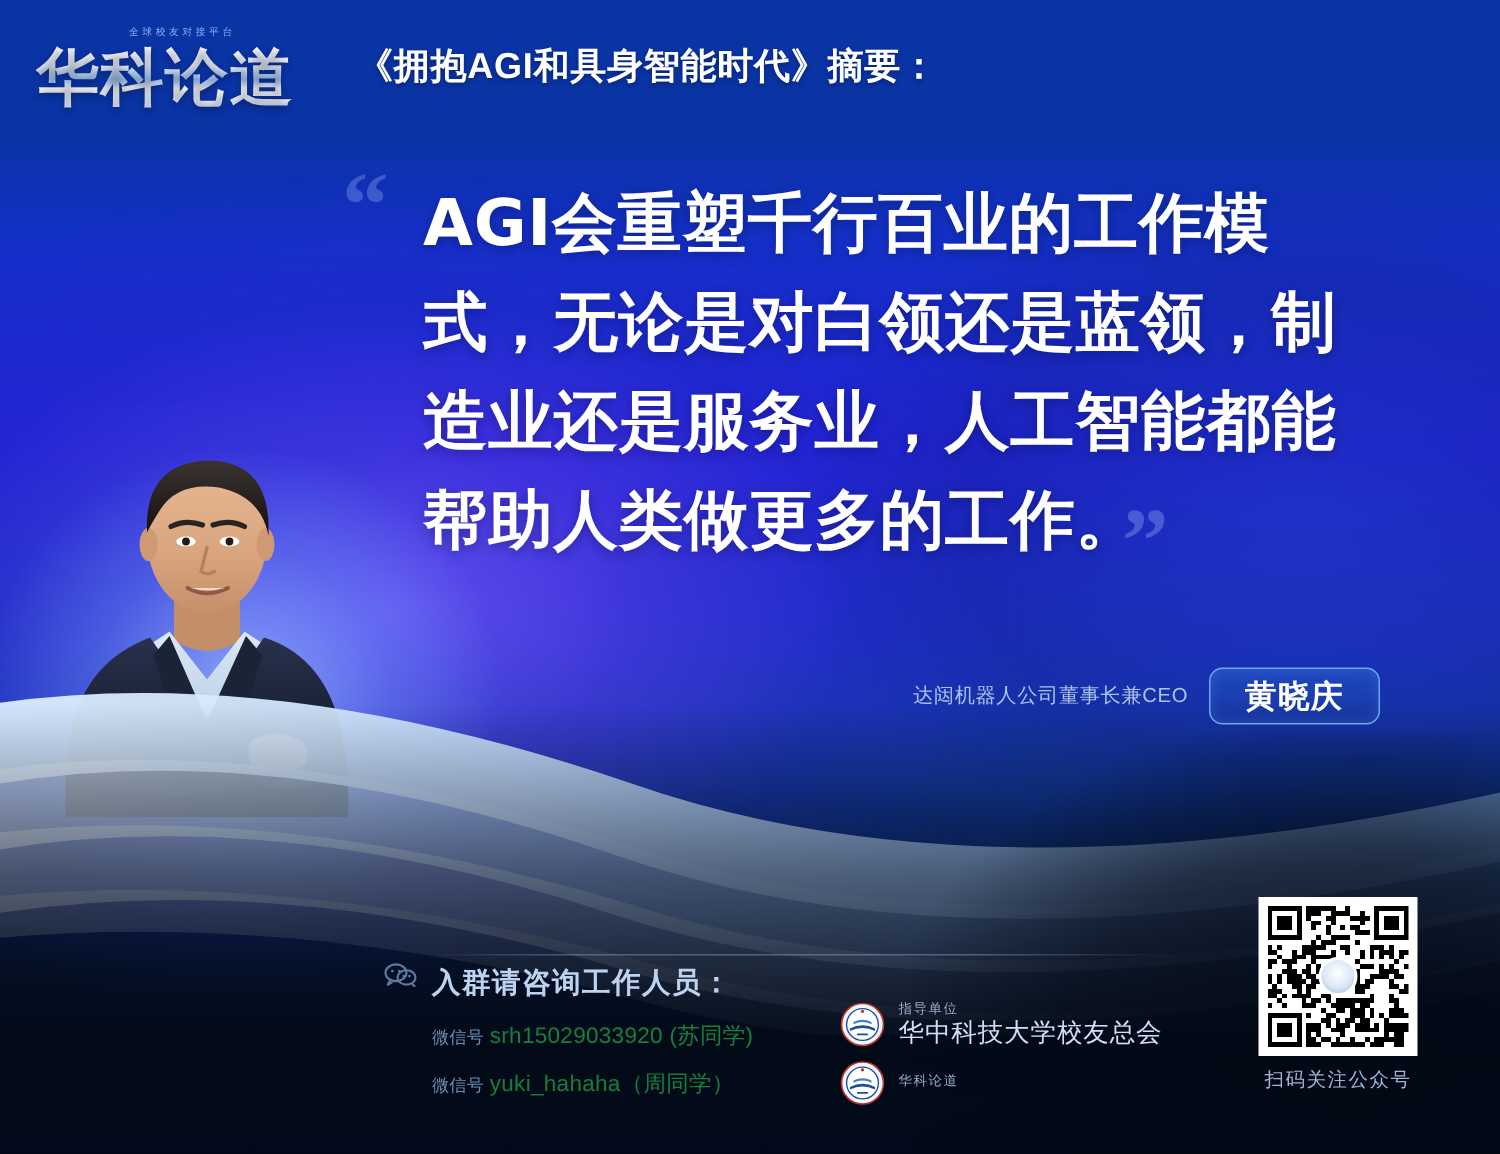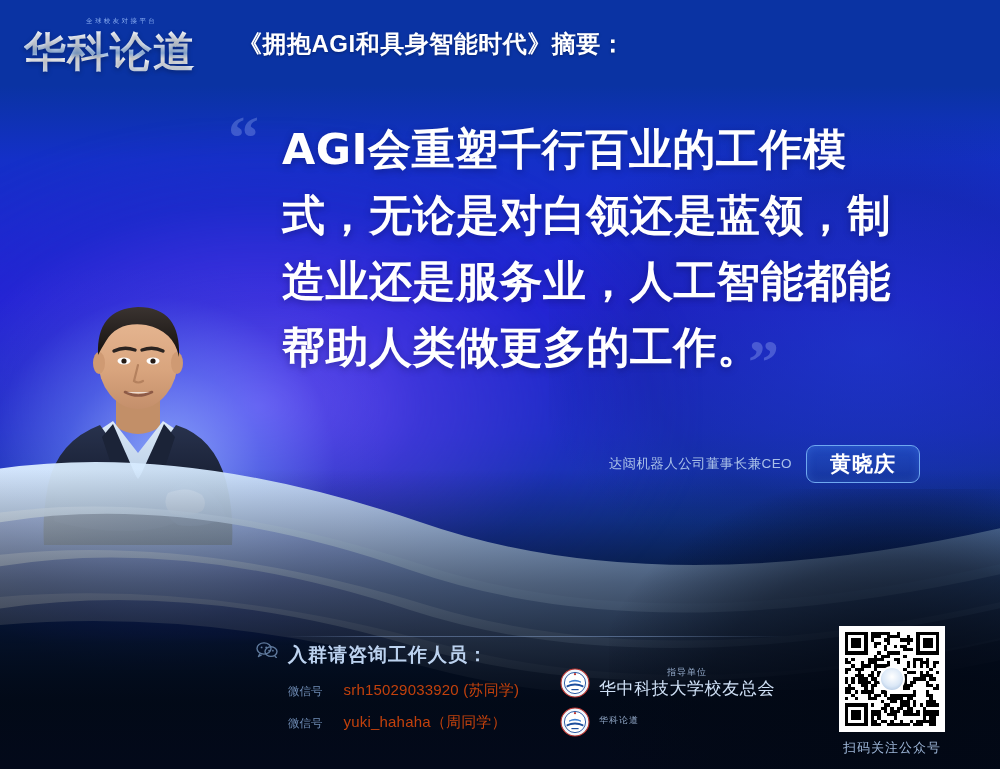--- a/index.html
+++ b/index.html
@@ -115,34 +115,34 @@
   .divider{
     position:absolute;left:285px;top:636px;width:500px;height:1px;
     background:linear-gradient(90deg,rgba(150,180,230,0) 0%,rgba(150,180,230,.38) 18%,rgba(150,180,230,.42) 72%,rgba(150,180,230,0) 100%);
   }
   .contact{position:absolute;left:256px;top:642px;width:330px;}
   .contact-head{display:flex;gap:10px;}
   .wechat-icon{width:22px;height:16px;flex:none;opacity:.75;}
   .contact-title{
     color:#bcd2ef;font-size:19px;font-weight:bold;letter-spacing:1px;white-space:nowrap;
   }
-  .contact-row{display:flex;align-items:baseline;gap:21px;margin-top:13px;padding-left:32px;}
+  .contact-row{display:flex;align-items:baseline;gap:4px;margin-top:13px;padding-left:32px;}
   .contact-label{color:#6f8cb5;font-size:11.5px;white-space:nowrap;}
-  .contact-value{color:#c2410c;font-size:15px;white-space:nowrap;letter-spacing:.2px;}
+  .contact-value{color:#15803d;font-size:15px;white-space:nowrap;letter-spacing:.2px;}
 
   
   .orgs{position:absolute;left:560px;top:668px;}
-  .org-row{display:flex;align-items:center;gap:9px;margin-bottom:9px;text-align:center;}
+  .org-row{display:flex;align-items:center;gap:9px;margin-bottom:9px;}
   .org-emblem{width:30px;height:30px;flex:none;}
   .org-text{display:flex;flex-direction:column;line-height:1.05;}
   .org-kicker{color:#93a9c8;font-size:9px;letter-spacing:1px;white-space:nowrap;margin-bottom:2px;}
   .org-name{color:#cfe0f6;font-size:17px;font-weight:normal;letter-spacing:.6px;white-space:nowrap;}
 
   
-  .qr-block{position:absolute;left:833px;top:598px;width:118px;text-align:center;margin-top:28px;}
+  .qr-block{position:absolute;left:833px;top:598px;width:118px;text-align:center;}
   .qr-box{
     width:106px;height:106px;margin:0 auto;background:#ffffff;padding:6px;
     box-sizing:border-box;position:relative;
   }
   .qr-caption{margin-top:7px;color:#9db6d8;font-size:13px;letter-spacing:1px;white-space:nowrap;}
   .qr-center-logo{
     position:absolute;left:50%;top:50%;transform:translate(-50%,-50%);
     width:22px;height:22px;border-radius:50%;
     background:radial-gradient(circle at 50% 40%,#ffffff 0%,#dbe8f7 55%,#9fb8d8 100%);
     border:2px solid #fff;

